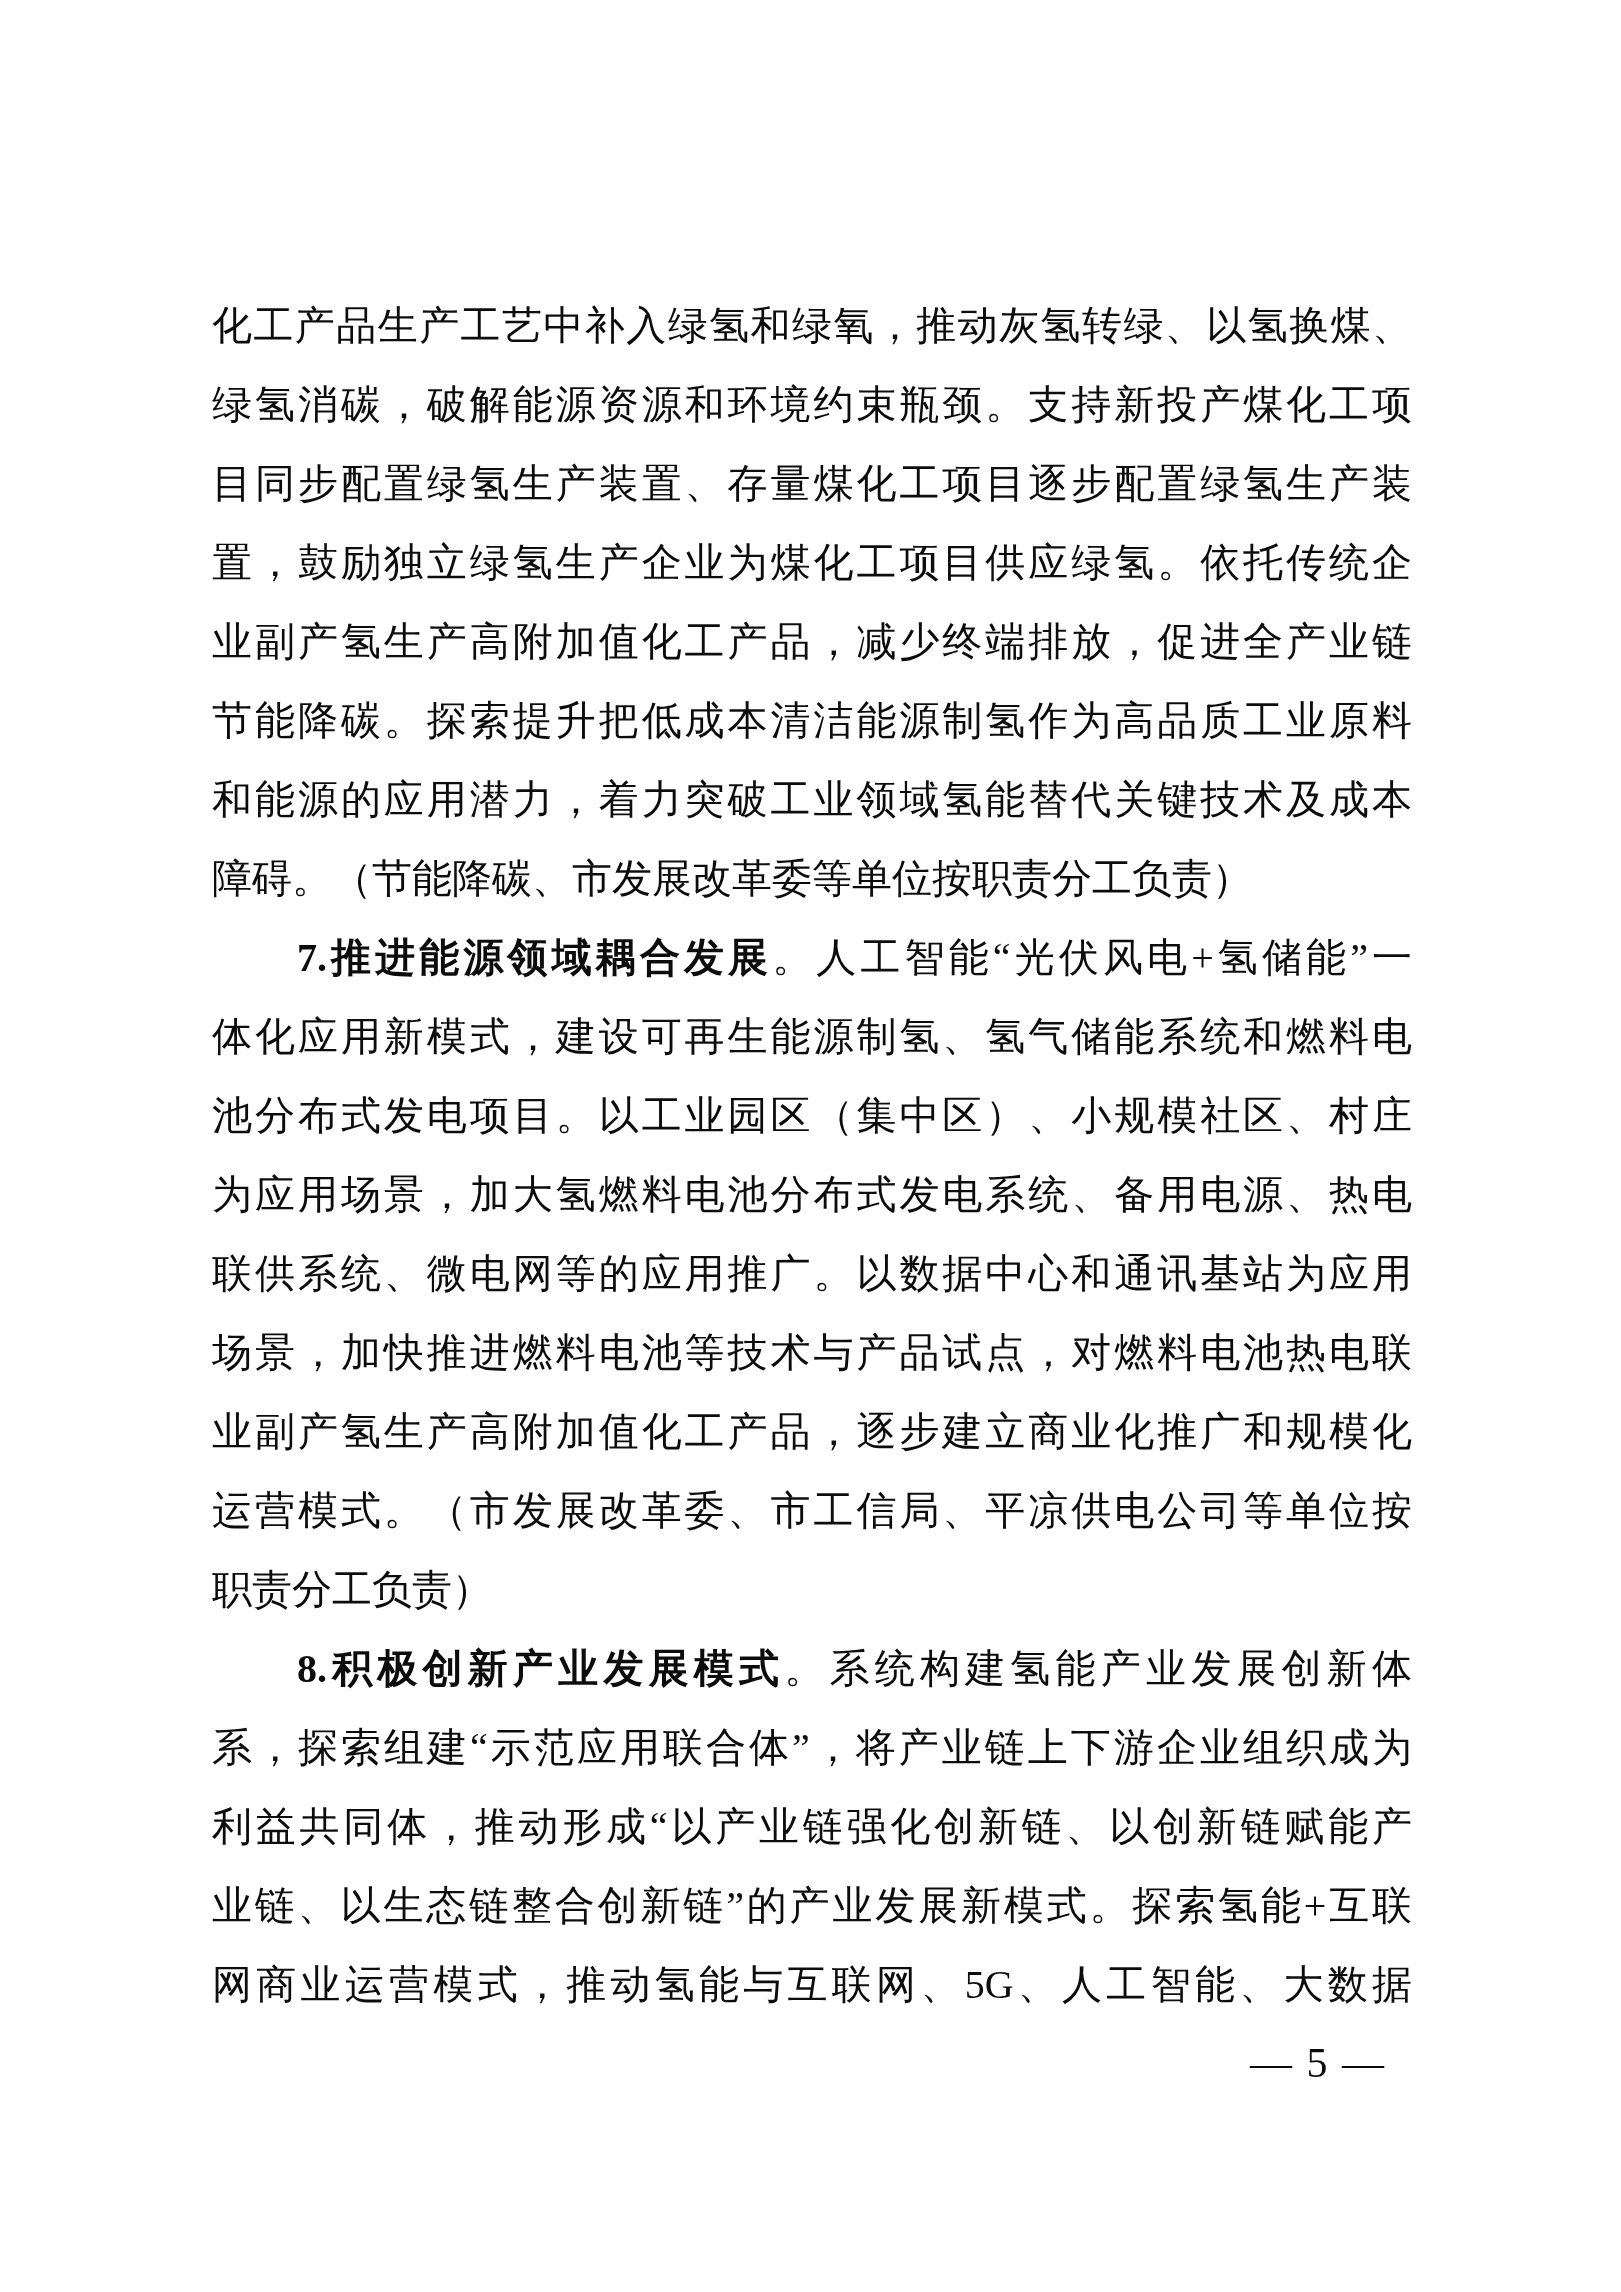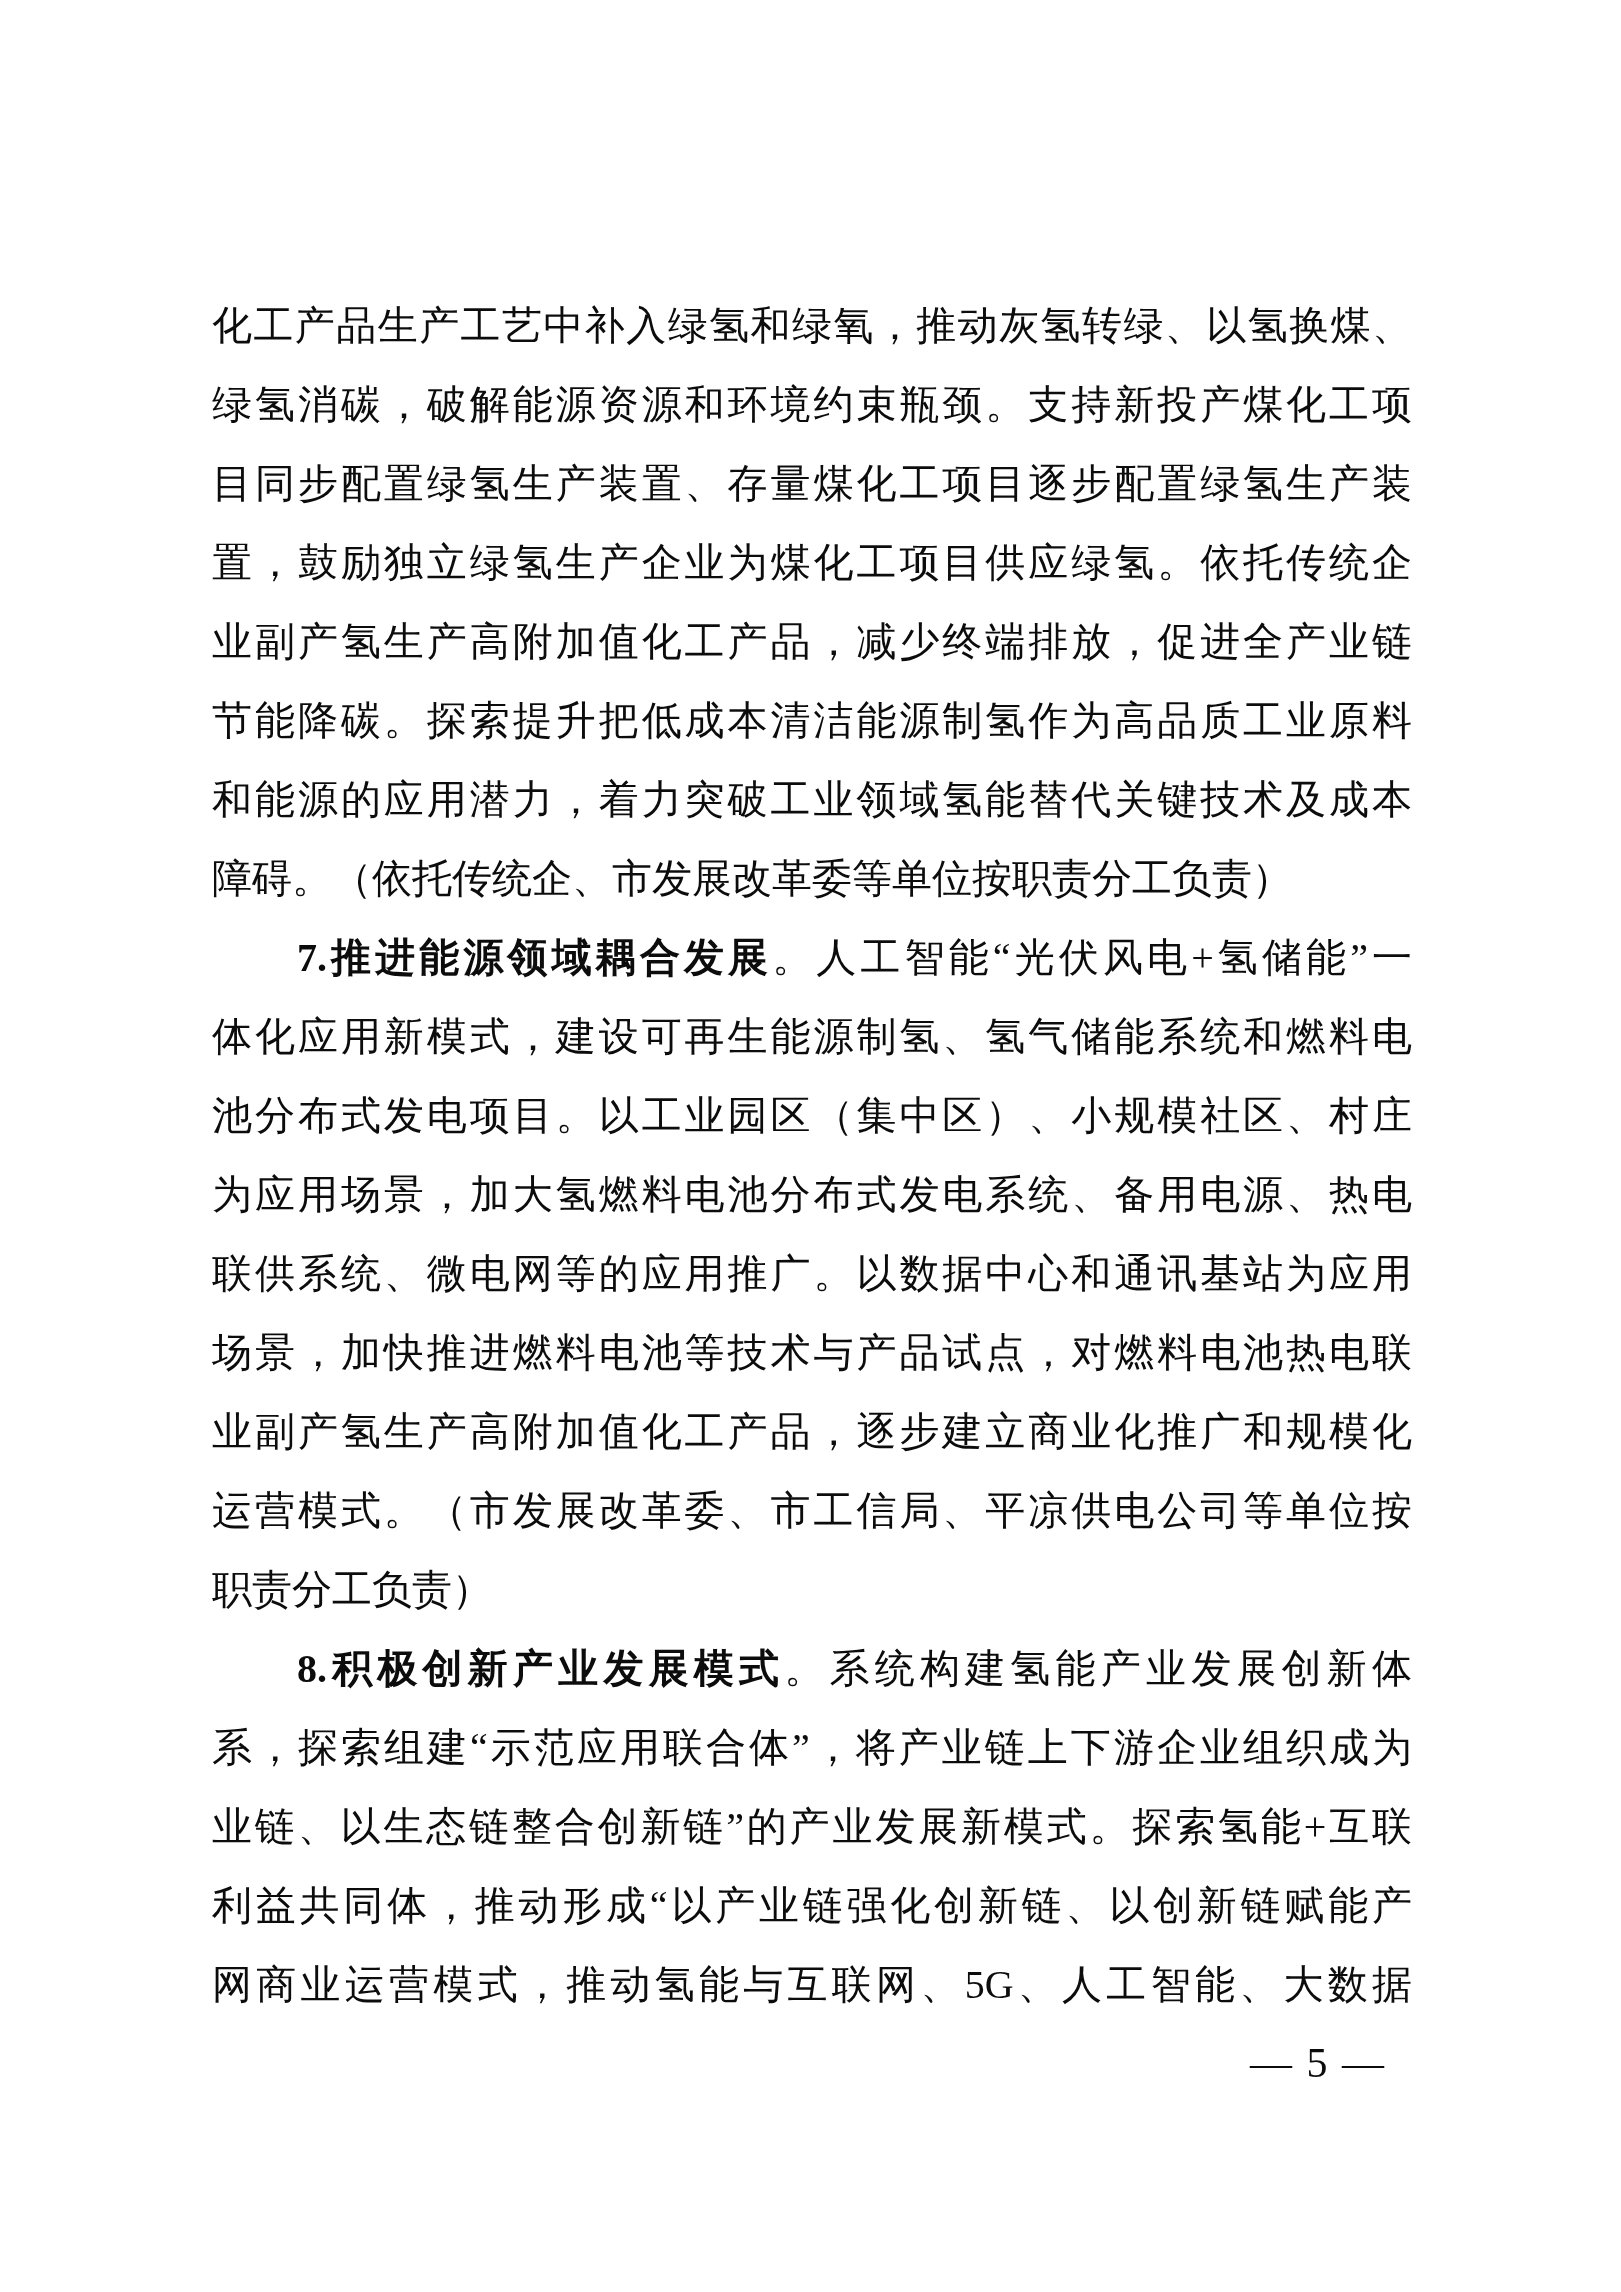--- a/index.html
+++ b/index.html
@@ -51,31 +51,31 @@
 
 <div class="page">
   <div class="textblock" id="textblock">
       <div class="line">化工产品生产工艺中补入绿氢和绿氧，推动灰氢转绿、以氢换煤、</div>
       <div class="line">绿氢消碳，破解能源资源和环境约束瓶颈。支持新投产煤化工项</div>
       <div class="line">目同步配置绿氢生产装置、存量煤化工项目逐步配置绿氢生产装</div>
       <div class="line">置，鼓励独立绿氢生产企业为煤化工项目供应绿氢。依托传统企</div>
       <div class="line">业副产氢生产高附加值化工产品，减少终端排放，促进全产业链</div>
       <div class="line">节能降碳。探索提升把低成本清洁能源制氢作为高品质工业原料</div>
       <div class="line">和能源的应用潜力，着力突破工业领域氢能替代关键技术及成本</div>
-      <div class="line lastline">障碍。（依托传统企、市发展改革委等单位按职责分工负责）</div>
+      <div class="line lastline">障碍。（节能降碳、市发展改革委等单位按职责分工负责）</div>
       <div class="line indent"><b>7.推进能源领域耦合发展</b><span>。人工智能“光伏风电+氢储能”一</span></div>
       <div class="line">体化应用新模式，建设可再生能源制氢、氢气储能系统和燃料电</div>
       <div class="line">池分布式发电项目。以工业园区（集中区）、小规模社区、村庄</div>
       <div class="line">为应用场景，加大氢燃料电池分布式发电系统、备用电源、热电</div>
       <div class="line">联供系统、微电网等的应用推广。以数据中心和通讯基站为应用</div>
       <div class="line">场景，加快推进燃料电池等技术与产品试点，对燃料电池热电联</div>
       <div class="line">业副产氢生产高附加值化工产品，逐步建立商业化推广和规模化</div>
       <div class="line">运营模式。（市发展改革委、市工信局、平凉供电公司等单位按</div>
       <div class="line lastline">职责分工负责）</div>
       <div class="line indent"><b>8.积极创新产业发展模式</b><span>。系统构建氢能产业发展创新体</span></div>
       <div class="line">系，探索组建“示范应用联合体”，将产业链上下游企业组织成为</div>
+      <div class="line">利益共同体，推动形成“以产业链强化创新链、以创新链赋能产</div>
       <div class="line">业链、以生态链整合创新链”的产业发展新模式。探索氢能+互联</div>
-      <div class="line">利益共同体，推动形成“以产业链强化创新链、以创新链赋能产</div>
       <div class="line">网商业运营模式，推动氢能与互联网、5G、人工智能、大数据</div>
     </div>
   <div class="pagenum">— 5 —</div>
 </div>
 
 
 </body></html>

